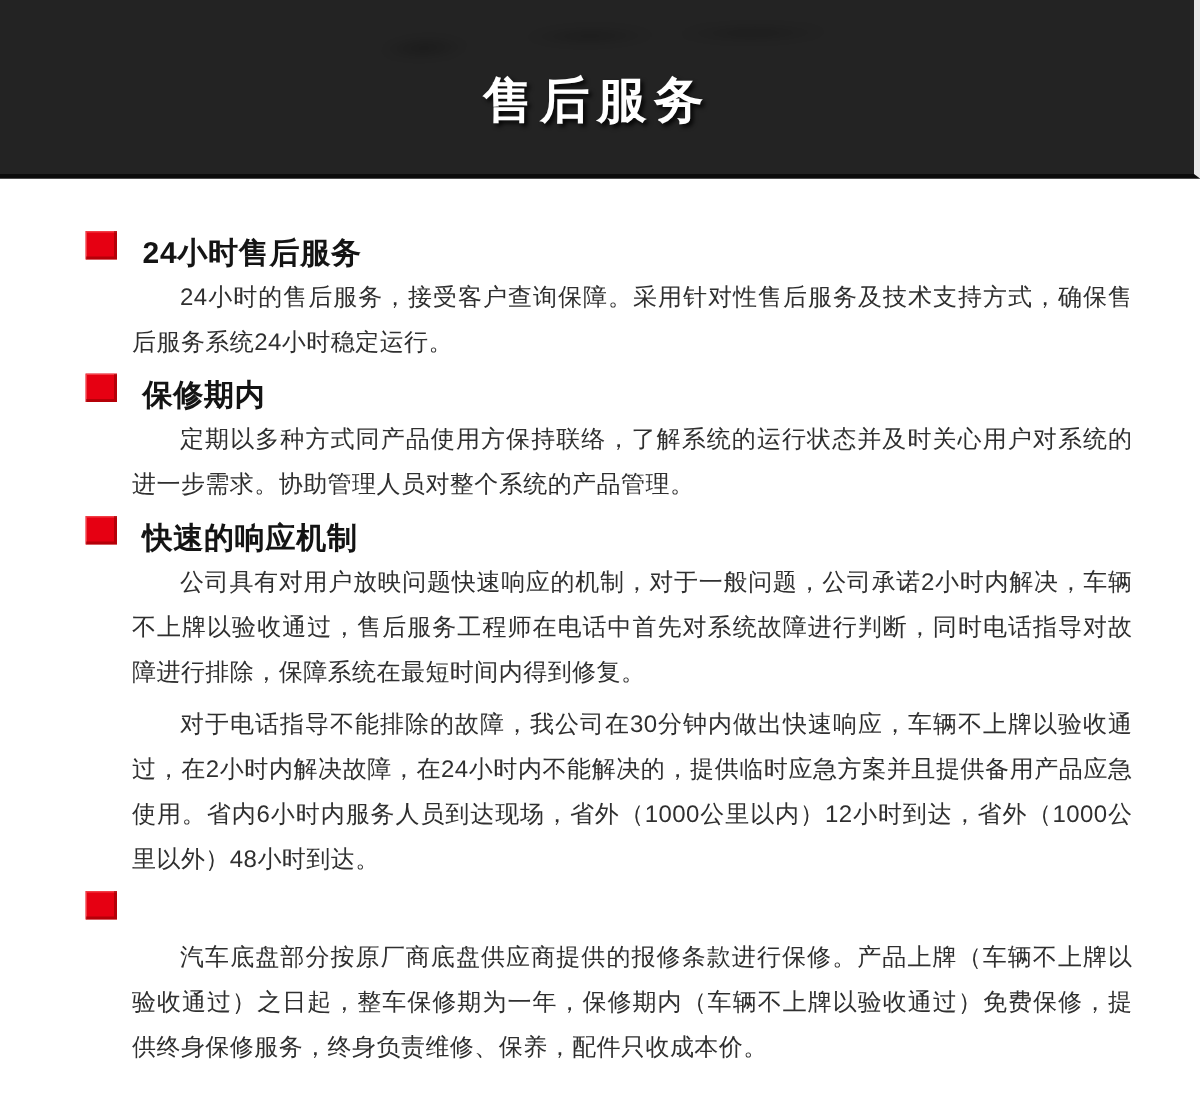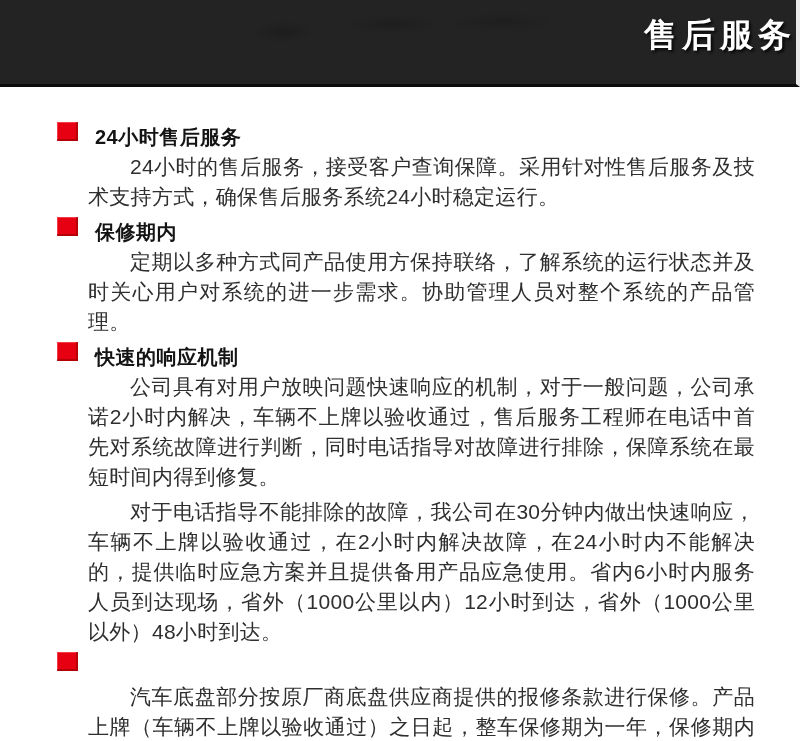--- a/index.html
+++ b/index.html
@@ -11,27 +11,27 @@
   .page {
     width: 800px;
     height: 741px;
     background: #ffffff;
     overflow: hidden;
     position: relative;
   }
   
   .banner {
     position: relative;
-    height: 87px;
+    height: 119px;
     background: var(--header-bg, #232323);
     border-bottom: 3px solid #0c0c0c;
     border-right: 4px solid #e9e9e9;
     display: flex;
     align-items: flex-end;
-    justify-content: flex-end;
+    justify-content: center;
     overflow: hidden;
   }
   .banner-title {
     color: #ffffff;
     font-size: 33px;
     font-weight: 700;
     letter-spacing: 5px;
     margin-bottom: 26px;
     text-shadow: 2px 2px 3px rgba(0,0,0,0.85);
   }
@@ -69,21 +69,21 @@
   }
   .section-heading {
     font-size: 20px;
     font-weight: 700;
     color: #141414;
     line-height: 30px;
     letter-spacing: 0.5px;
   }
   .section-body { margin-left: 31px; }
   .para {
-    font-size: 21px;
+    font-size: 16px;
     line-height: 30px;
     color: #2f2f2f;
     text-indent: 2em;
     text-align: justify;
     margin-bottom: 5px;
     letter-spacing: 0.3px;
   }
 </style>
 </head>
 <body>
@@ -126,18 +126,18 @@
         <p class="para">公司具有对用户放映问题快速响应的机制，对于一般问题，公司承诺2小时内解决，车辆不上牌以验收通过，售后服务工程师在电话中首先对系统故障进行判断，同时电话指导对故障进行排除，保障系统在最短时间内得到修复。</p>
         <p class="para">对于电话指导不能排除的故障，我公司在30分钟内做出快速响应，车辆不上牌以验收通过，在2小时内解决故障，在24小时内不能解决的，提供临时应急方案并且提供备用产品应急使用。省内6小时内服务人员到达现场，省外（1000公里以内）12小时到达，省外（1000公里以外）48小时到达。</p>
       </div>
     </div>
 
     <div class="section">
       <div class="section-header">
         <span class="bullet"></span>
       </div>
       <div class="section-body">
-        <p class="para">汽车底盘部分按原厂商底盘供应商提供的报修条款进行保修。产品上牌（车辆不上牌以验收通过）之日起，整车保修期为一年，保修期内（除人为和自然灾害损坏外）保修期内，提供终身保修服务，终身负责维修、保养，配件只收成本价。</p>
+        <p class="para">汽车底盘部分按原厂商底盘供应商提供的报修条款进行保修。产品上牌（车辆不上牌以验收通过）之日起，整车保修期为一年，保修期内（车辆不上牌以验收通过）免费保修，提供终身保修服务，终身负责维修、保养，配件只收成本价。</p>
       </div>
     </div>
 
   </div>
 </div>
 
 </body></html>

